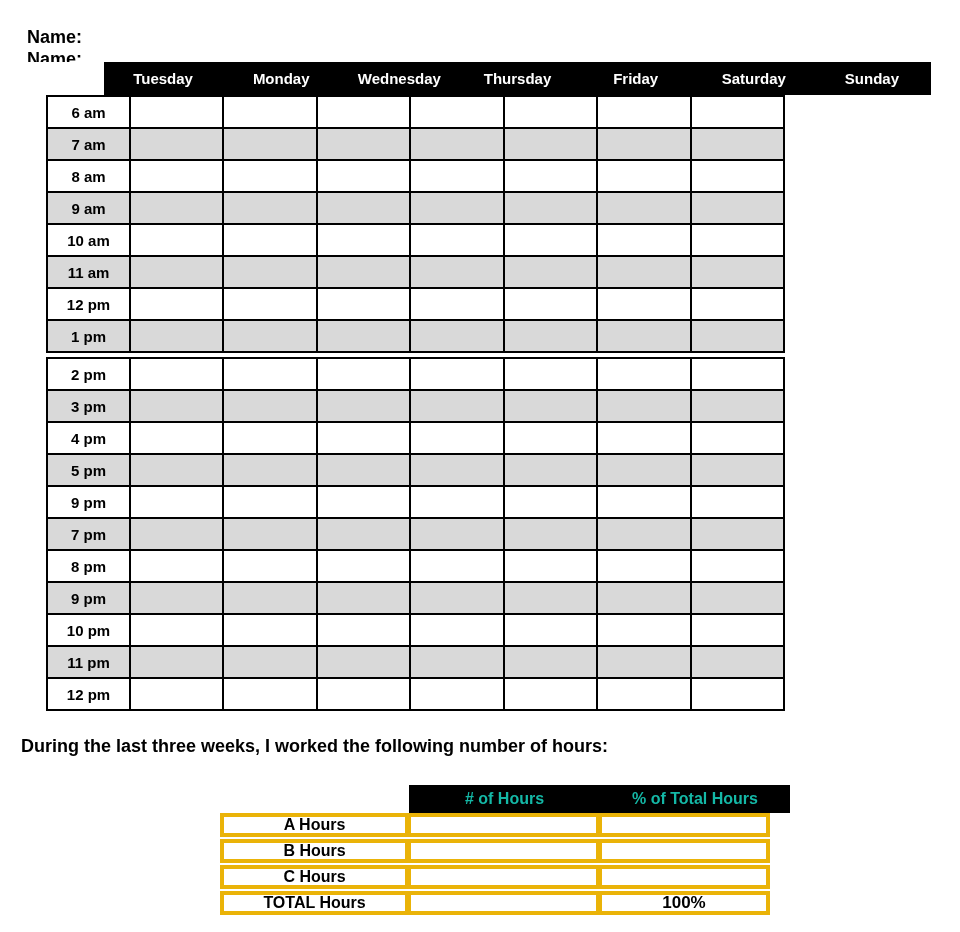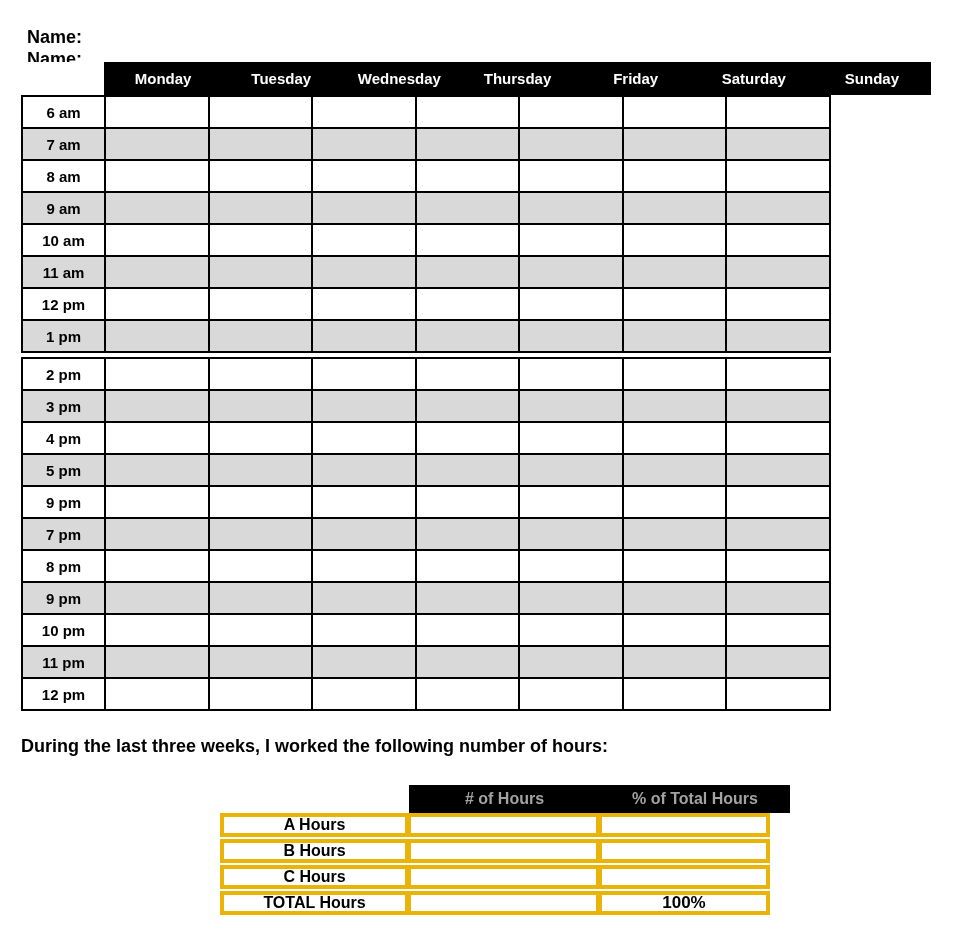--- a/index.html
+++ b/index.html
@@ -52,21 +52,22 @@
     color: #ffffff;
     font-weight: bold;
     font-size: 15px;
     display: flex;
     align-items: center;
     justify-content: center;
   }
   table.sched {
     border-collapse: collapse;
     table-layout: fixed;
-    width: 810px;
+    width: 739px;
+    margin-left: 25px;
   }
   table.sched.section-2 {
     margin-top: 4px;
     border-radius: 8px;
   }
   table.sched td {
     border: 2px solid #000000;
     height: 30px;
     padding: 0;
   }
@@ -103,21 +104,21 @@
   .summary-header .label-spacer {
     width: 189px;
     background: #ffffff;
   }
   .summary-band {
     width: 381px;
     background: #000000;
     display: flex;
   }
   .summary-band .band-cell {
-    color: #a3a3a3;
+    color: #14b8a6;
     font-weight: bold;
     font-size: 16px;
     display: flex;
     align-items: center;
     justify-content: center;
   }
   .summary-band .band-cell.c1 { width: 191px; }
   .summary-band .band-cell.c2 { width: 190px; }
   .summary-row {
     display: flex;
@@ -146,22 +147,22 @@
 
   <div class="top-labels">
     <div>Name:</div>
     <div>Name:</div>
   </div>
 
   <div class="main-grid">
     <div class="day-header">
       <div class="corner-spacer"></div>
       <div class="day-band">
+          <div class="day-cell">Tuesday</div>
           <div class="day-cell">Monday</div>
-          <div class="day-cell">Tuesday</div>
           <div class="day-cell">Wednesday</div>
           <div class="day-cell">Thursday</div>
           <div class="day-cell">Friday</div>
           <div class="day-cell">Saturday</div>
           <div class="day-cell">Sunday</div>
         </div>
     </div>
     <table class="sched section-1">
       <colgroup>
         <col style="width:83px">

